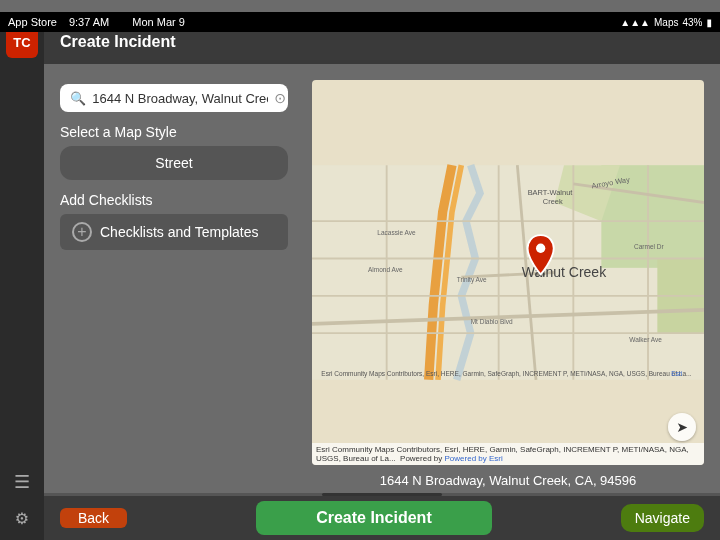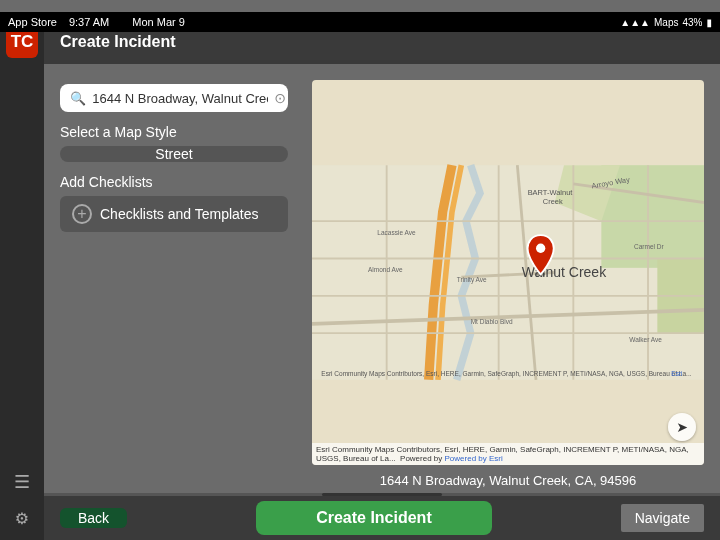--- a/index.html
+++ b/index.html
@@ -45,21 +45,21 @@
     }
     .sidebar-logo {
       width: 32px;
       height: 32px;
       background: #cc2200;
       border-radius: 6px;
       display: flex;
       align-items: center;
       justify-content: center;
       color: #fff;
-      font-size: 17px;
+      font-size: 13px;
       font-weight: bold;
       margin-top: 6px;
     }
     .sidebar-spacer { flex: 1; }
     .sidebar-menu-icon {
       color: #aaa;
       font-size: 18px;
       margin-bottom: 16px;
       cursor: pointer;
     }
@@ -147,21 +147,21 @@
 
     .map-style-section { display: flex; flex-direction: column; gap: 6px; justify-content: flex-end; }
     .section-label { color: #fff; font-size: 14px; font-weight: 500; }
 
     .style-button {
       background: #555;
       border: none;
       border-radius: 12px;
       color: #fff;
       font-size: 14px;
-      padding: 0 12px;
+      padding: 9px 12px;
       cursor: pointer;
       text-align: center;
       width: 100%;
     }
 
     .checklists-section { display: flex; flex-direction: column; gap: 6px; }
     .checklist-add-button {
       display: flex;
       align-items: center;
       gap: 8px;
@@ -255,42 +255,42 @@
       right: 0;
       height: 44px;
       background: #3a3a3a;
       display: flex;
       align-items: center;
       justify-content: space-between;
       padding: 0 16px;
       z-index: 9;
     }
     .back-button {
-      background: #14532d;
+      background: #c2410c;
       border: none;
       border-radius: 6px;
       color: #fff;
       font-size: 14px;
       padding: 2px 18px;
       cursor: pointer;
     }
     .create-button {
       background: #3a9f4a;
       border: none;
       border-radius: 8px;
       color: #fff;
       font-size: 16px;
       font-weight: 600;
       padding: 8px 60px;
       cursor: pointer;
     }
     .navigate-button {
-      background: #737373;
-      border: none;
-      border-radius: 2px;
+      background: #4d7c0f;
+      border: none;
+      border-radius: 10px;
       color: #fff;
       font-size: 14px;
       padding: 6px 14px;
       cursor: pointer;
     }
 
     
     .bottom-indicator {
       position: absolute;
       bottom: 0;

